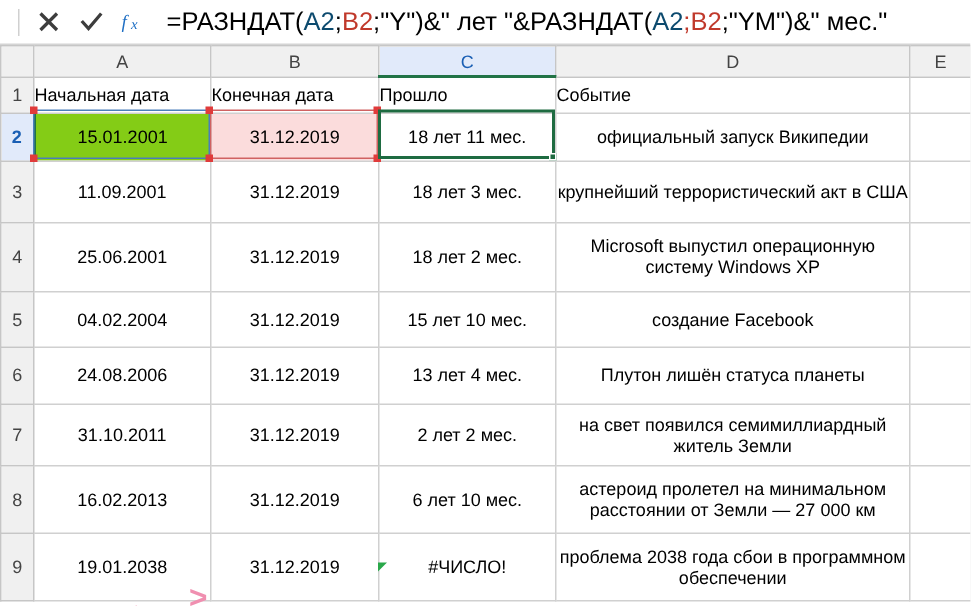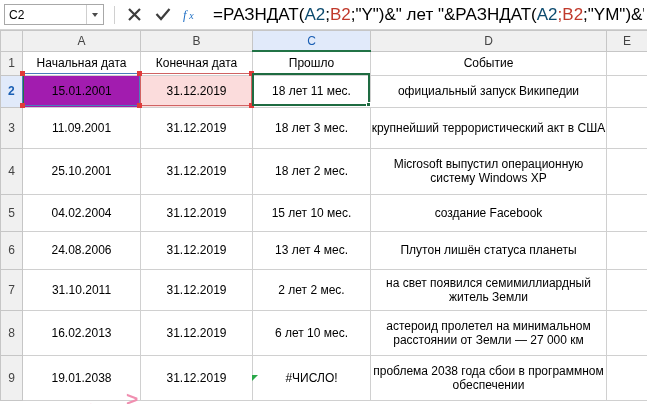--- a/index.html
+++ b/index.html
@@ -138,39 +138,38 @@
     width: 22px;
   }
   .rowhdr.active {
     background: #e1eafa;
     color: #1a5fb4;
     font-weight: bold;
     border-right: 2px solid #217346 !important;
   }
 
   .c-head {
-    text-align: center;
     font-weight: bold;
     font-size: 12.5px;
     background: #ffffff;
   }
   .cell-date {
     text-align: center;
     padding: 0 3px;
   }
   .cell-res {
     text-align: center;
     padding: 0 3px;
   }
   .cell-event {
     text-align: center;
     padding: 1px 4px;
     line-height: 14px;
   }
-  .fill-blue { background: #a21caf; margin-top: 21px; }
+  .fill-blue { background: #84cc16; margin-top: 21px; }
   .fill-pink { background: #fbdcdc; }
 
   
   .sel-box {
     position: absolute;
     border: 2px solid #1e6b41;
     box-sizing: border-box;
     pointer-events: none;
   }
   .sel-handle {
@@ -221,26 +220,20 @@
     border: 1px solid #d06262;
     box-sizing: border-box;
     pointer-events: none;
   }
 </style>
 </head>
 <body>
 
 <div class="formula-bar">
 
-  <div class="namebox">
-    <span class="nb-text">C2</span>
-    <span class="nb-arrow">
-      <span class="caret-down"></span>
-    </span>
-  </div>
 
   <div class="fb-sep"></div>
 
   <div class="fb-icons">
     <span class="ico">
       <svg width="15" height="15" viewBox="0 0 15 15">
         <path d="M2 2 L13 13 M13 2 L2 13" stroke="#3d3d3d" stroke-width="2.2" fill="none"></path>
       </svg>
     </span>
     <span class="ico">
@@ -312,21 +305,21 @@
       <td class="rowhdr">3</td>
       <td class="cell-date">11.09.2001</td>
       <td class="cell-date">31.12.2019</td>
       <td class="cell-res">18 лет 3 мес.</td>
       <td class="cell-event">крупнейший террористический акт в США</td>
       <td></td>
     </tr>
 
     <tr style="height:46px">
       <td class="rowhdr">4</td>
-      <td class="cell-date">25.10.2001</td>
+      <td class="cell-date">25.06.2001</td>
       <td class="cell-date">31.12.2019</td>
       <td class="cell-res">18 лет 2 мес.</td>
       <td class="cell-event">Microsoft выпустил операционную систему Windows XP</td>
       <td></td>
     </tr>
 
     <tr style="height:37px">
       <td class="rowhdr">5</td>
       <td class="cell-date">04.02.2004</td>
       <td class="cell-date">31.12.2019</td>

